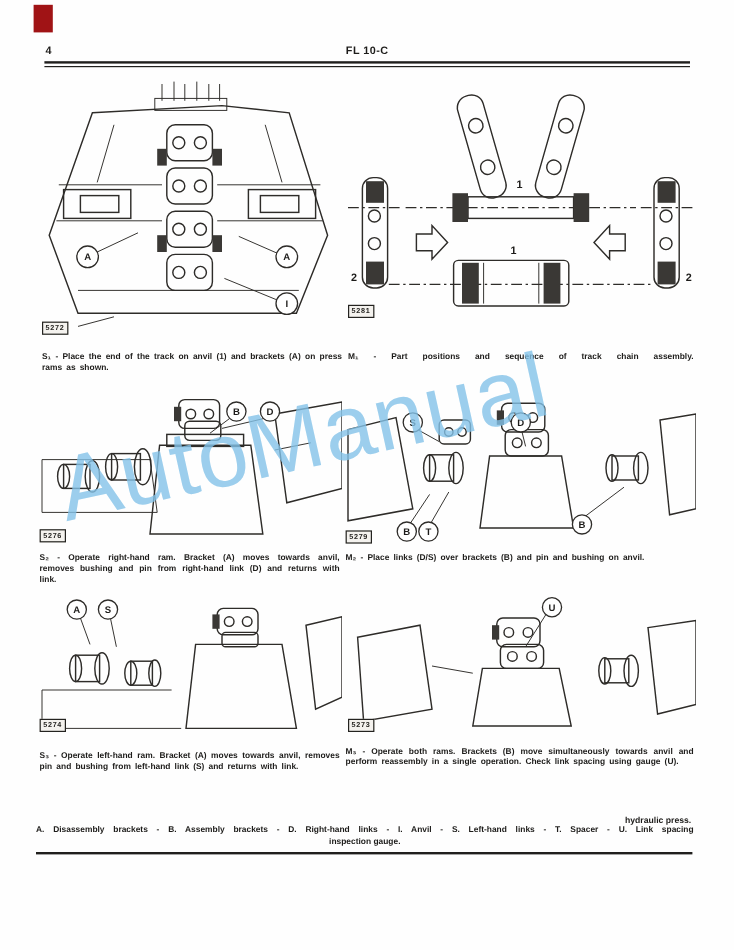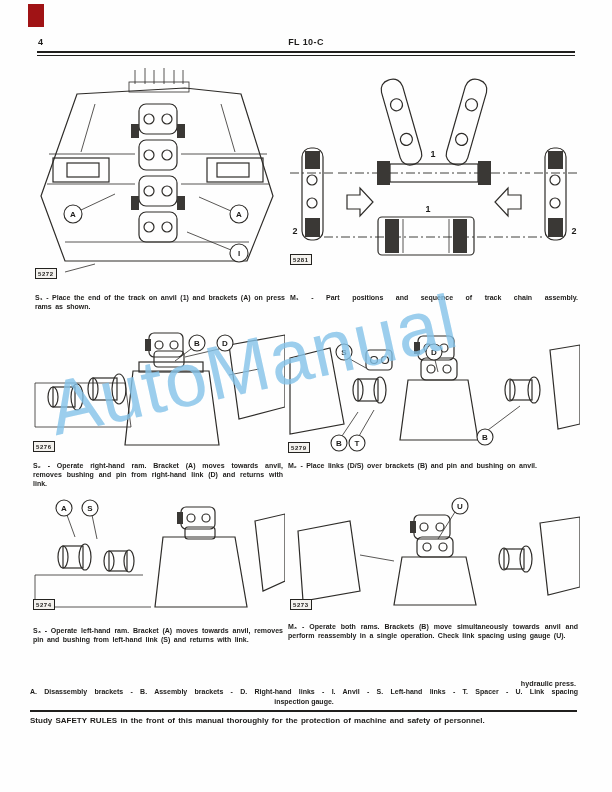--- a/index.html
+++ b/index.html
@@ -349,17 +349,16 @@
 
   <div class="cap" style="left:33px;top:626px;width:250px;">S₃ - Operate left-hand ram. Bracket (A) moves towards anvil, removes pin and bushing from left-hand link (S) and returns with link.</div>
   <div class="cap" style="left:288px;top:622px;width:290px;">M₃ - Operate both rams. Brackets (B) move simultaneously towards anvil and perform reassembly in a single operation. Check link spacing using gauge (U).</div>
 
   <div class="figcap-2">hydraulic press.</div>
 
   <div class="legend-1">A. Disassembly brackets  -  B. Assembly brackets  -  D. Right-hand links  -  I. Anvil  -  S. Left-hand links  -  T. Spacer  -  U. Link spacing</div>
   <div class="legend-2">inspection gauge.</div>
 
   <div class="footer-rule"></div>
-  <div class="footer-text">Study SAFETY RULES in the front of this manual thoroughly for the protection of machine and safety of personnel.</div>
 
   <div class="watermark">AutoManual</div>
 
 </div>
 
 </body></html>

